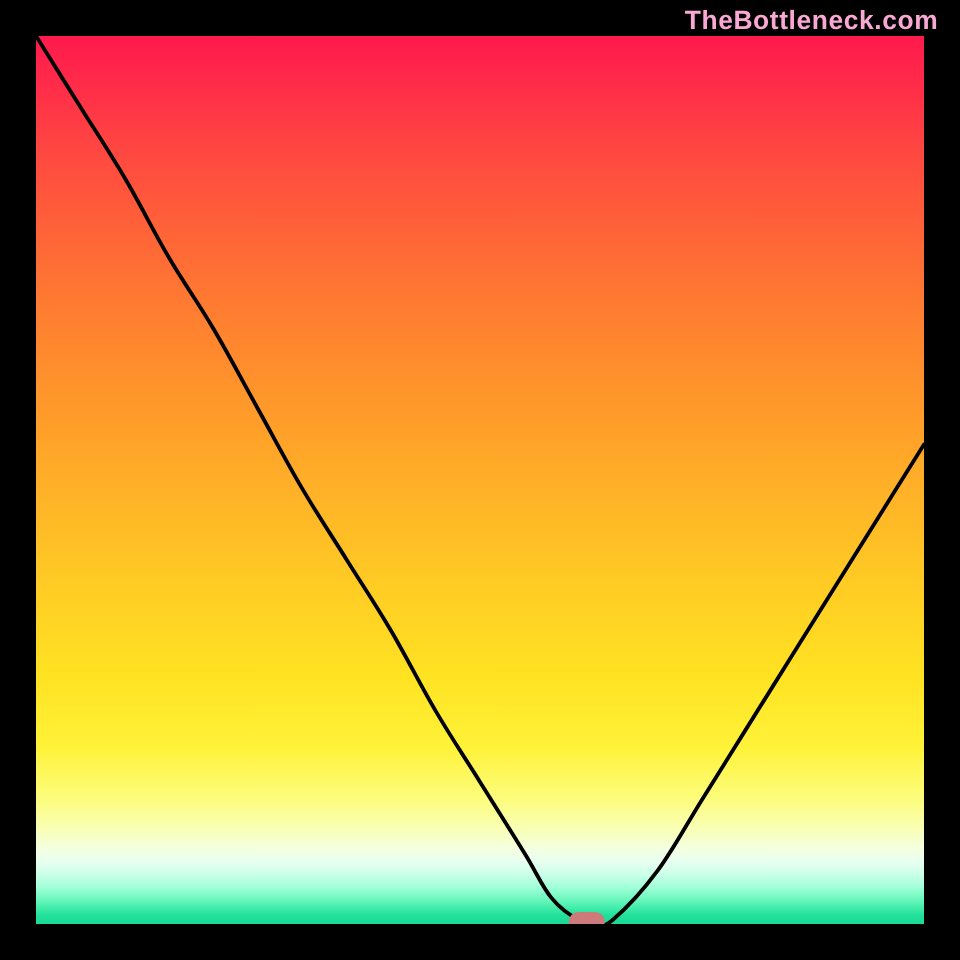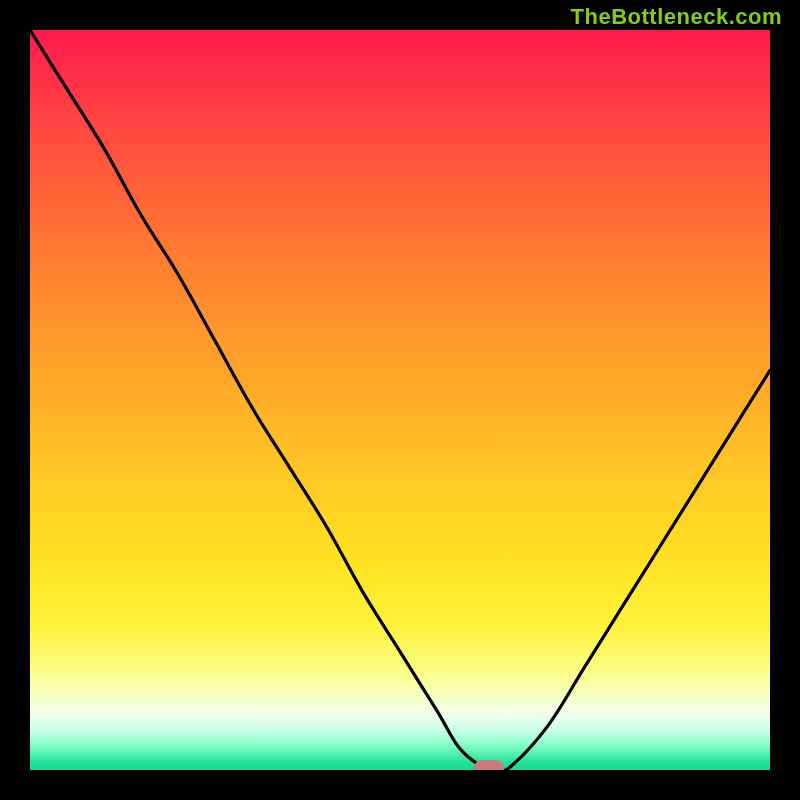--- a/index.html
+++ b/index.html
@@ -16,21 +16,21 @@
     left: 0;
     top: 0;
     width: 800px;
     height: 800px;
     background: #000;
   }
   .watermark {
     position: absolute;
     top: 4px;
     right: 18px;
-    color: #84cc16;
+    color: #f9a8d4;
     font-size: 22px;
     font-weight: 600;
     letter-spacing: 0.5px;
   }
   .plot {
     position: absolute;
     left: 30px;
     top: 30px;
     width: 740px;
     height: 740px;

